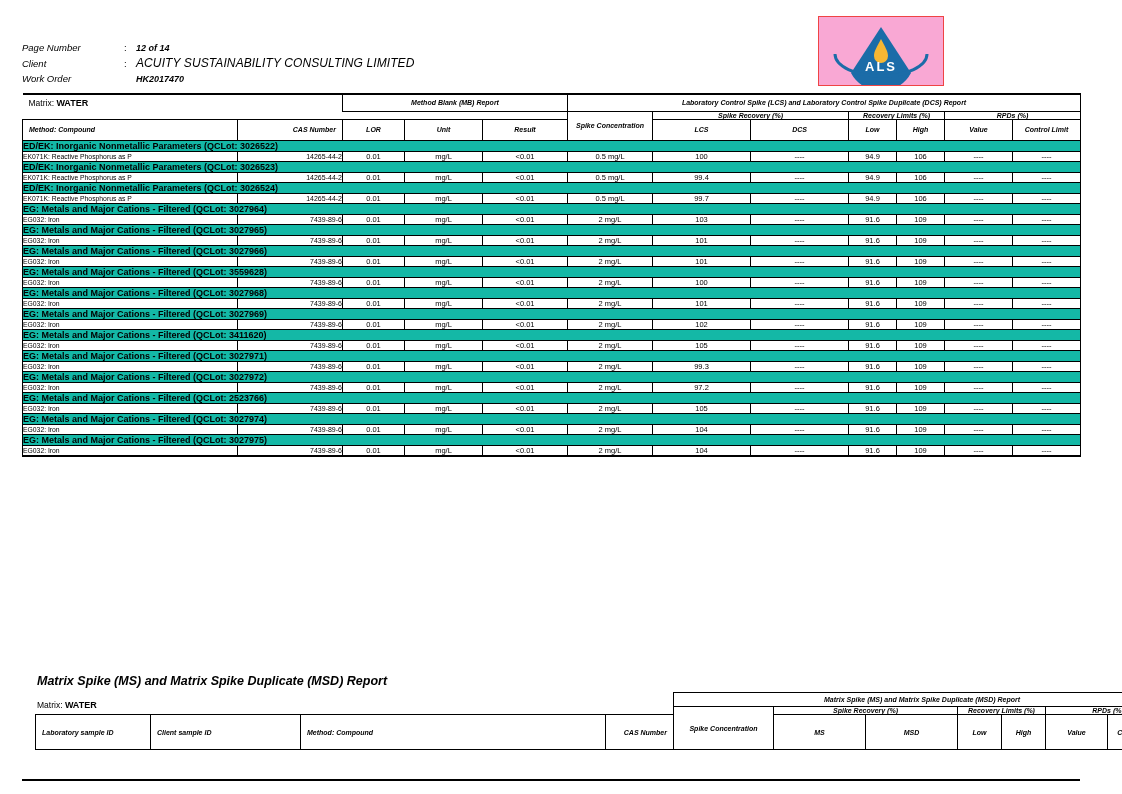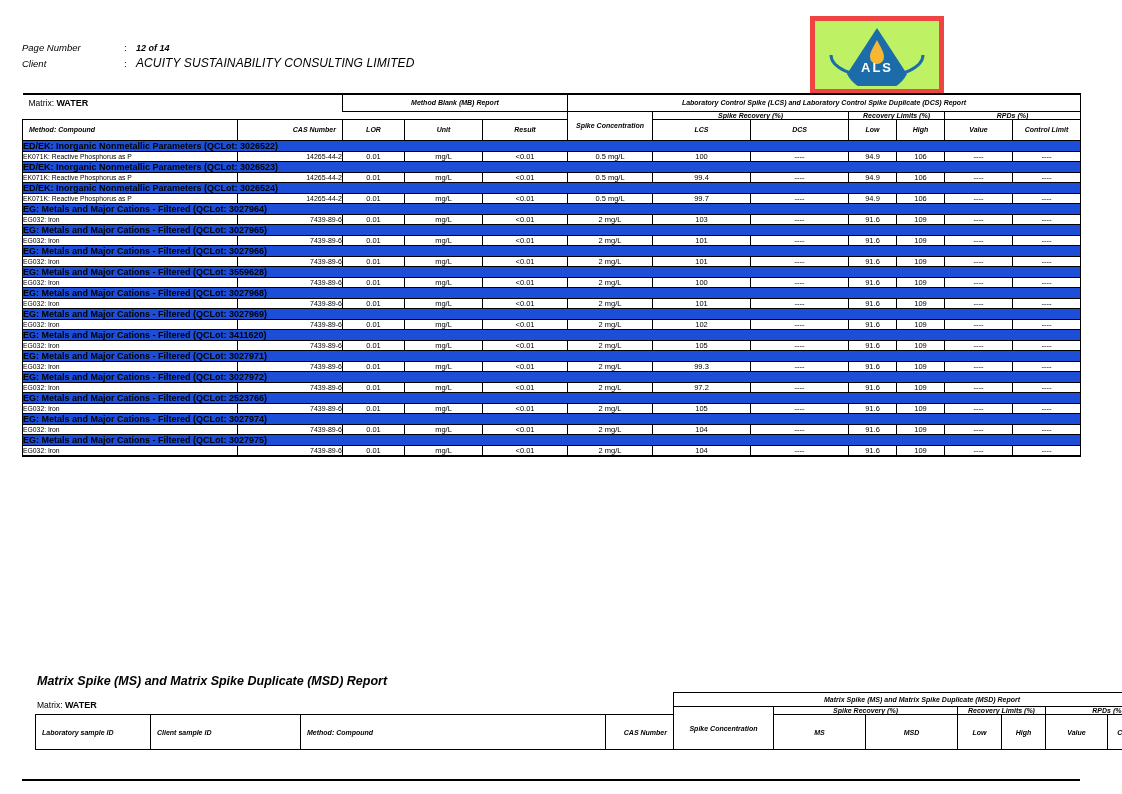--- a/index.html
+++ b/index.html
@@ -7,41 +7,41 @@
   .page{position:relative;width:972px;height:794px;box-sizing:border-box;padding:5px;}
 
   
   .hdr{position:absolute;left:22px;top:40px;width:780px;font-size:9.5px;}
   .hdr-row{display:flex;align-items:baseline;line-height:15px;}
   .hdr-label{width:102px;font-style:italic;font-size:9.5px;}
   .hdr-colon{width:12px;}
   .hdr-val{font-weight:bold;font-size:9px;font-style:italic;}
   .hdr-val.normal{font-weight:normal;font-size:12px;letter-spacing:.1px;}
 
-  .logo{position:absolute;right:28px;top:16px;width:124px;height:68px;border:5px solid #ef4444;
-        display:flex;align-items:center;justify-content:center;background:#bef264;}
+  .logo{position:absolute;right:28px;top:16px;width:124px;height:68px;border:1px solid #ef4444;
+        display:flex;align-items:flex-end;justify-content:center;background:#f9a8d4;}
   .logo svg{display:block;}
 
   
   .tbl-wrap{position:absolute;left:22px;top:93px;width:1058px;}
   table.main{border-collapse:collapse;width:1058px;table-layout:fixed;font-size:7.5px;}
   table.main td,table.main th{border:1px solid #000;padding:0;vertical-align:middle;}
   .nb{border:none !important;}
   .topline{border-top:2px solid #000 !important;}
   .botline{border-bottom:2px solid #000 !important;}
 
   .matrix{font-size:8.5px;padding:3px 4px 3px 6px;text-align:left;}
   .matrix b{font-size:9px;}
 
   .grp-hdr{font-size:7px;font-style:italic;font-weight:bold;text-align:center;padding:3px 2px;}
   .col-hdr{font-size:7px;font-style:italic;font-weight:bold;text-align:center;padding:4px 2px;height:20px;}
   .col-hdr.lft{text-align:left;padding-left:6px;}
   .col-hdr.rgt{text-align:right;padding-right:6px;}
 
-  .qclot{background:#1d4ed8;font-size:9px;font-weight:bold;padding:3px 2px 3px 6px;text-align:left;}
+  .qclot{background:#14b8a6;font-size:9px;font-weight:bold;padding:3px 2px 3px 6px;text-align:left;}
   .cmp{font-size:6.8px;padding:4px 2px 3px 6px;text-align:left;}
   .casn{font-size:7px;text-align:right;padding-right:6px;}
   .dat{font-size:7.5px;text-align:center;}
 
   
   .ms-title{position:absolute;left:37px;top:674px;font-size:12.5px;font-weight:bold;font-style:italic;}
   .ms-matrix{position:absolute;left:37px;top:700px;font-size:8.5px;}
   .ms-matrix b{font-size:9px;}
 
   .ms-wrap{position:absolute;left:35px;top:692px;width:1045px;}
@@ -59,20 +59,25 @@
   <div class="hdr">
     <div class="hdr-row">
       <div class="hdr-label">Page Number</div>
       <div class="hdr-colon">:</div>
       <div class="hdr-val">12 of 14</div>
     </div>
     <div class="hdr-row">
       <div class="hdr-label">Client</div>
       <div class="hdr-colon">:</div>
       <div class="hdr-val normal">ACUITY SUSTAINABILITY CONSULTING LIMITED</div>
+    </div>
+    <div class="hdr-row">
+      <div class="hdr-label">Work Order</div>
+      <div class="hdr-colon"></div>
+      <div class="hdr-val">HK2017470</div>
     </div>
   </div>
 
   <div class="logo">
     <svg width="112" height="62" viewBox="0 0 112 62">
       <path d="M56 4 L86 50 A34 34 0 0 1 26 50 Z" fill="#1b6ca8"></path>
       <path d="M56 16 C60 24 63 28 63 33 a7 7 0 0 1 -14 0 c0 -5 3 -9 7 -17 z" fill="#f7b733"></path>
       <path d="M10 31 a46 22 0 0 0 92 0" fill="none" stroke="#1b6ca8" stroke-width="3"></path>
       <path d="M10 31 a46 22 0 0 1 92 0" fill="none" stroke="#1b6ca8" stroke-width="0"></path>
       <text x="56" y="48" text-anchor="middle" font-family="Liberation Sans, sans-serif" font-size="13" font-weight="bold" fill="#ffffff" letter-spacing="2">ALS</text>

